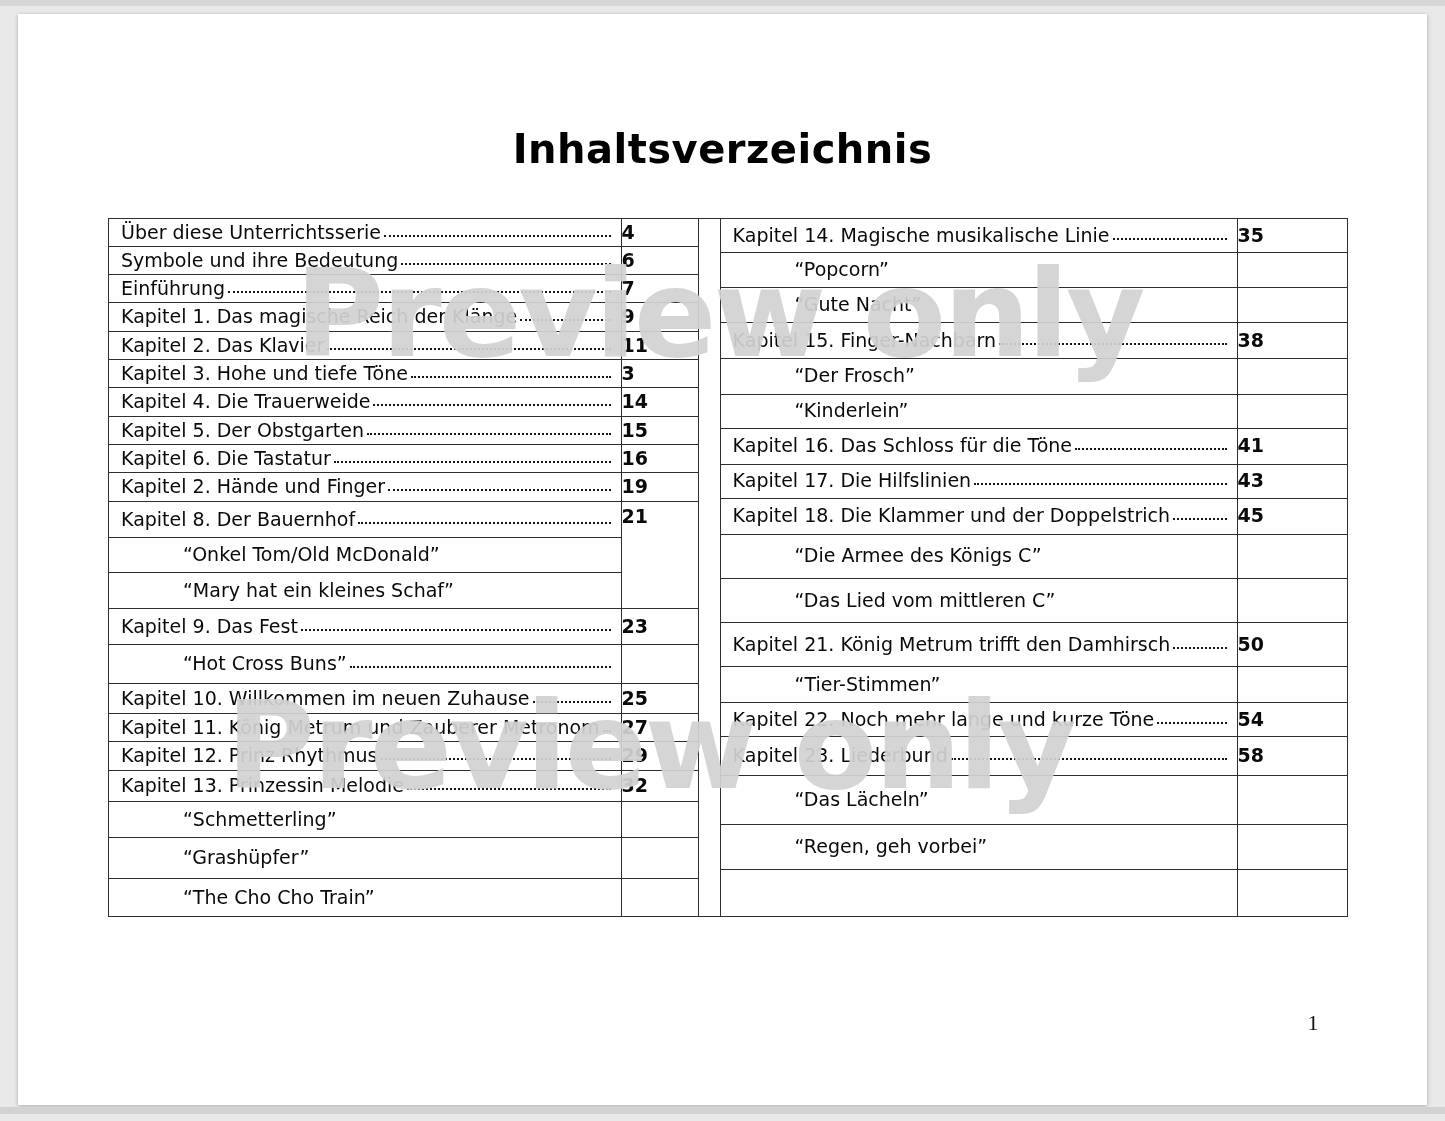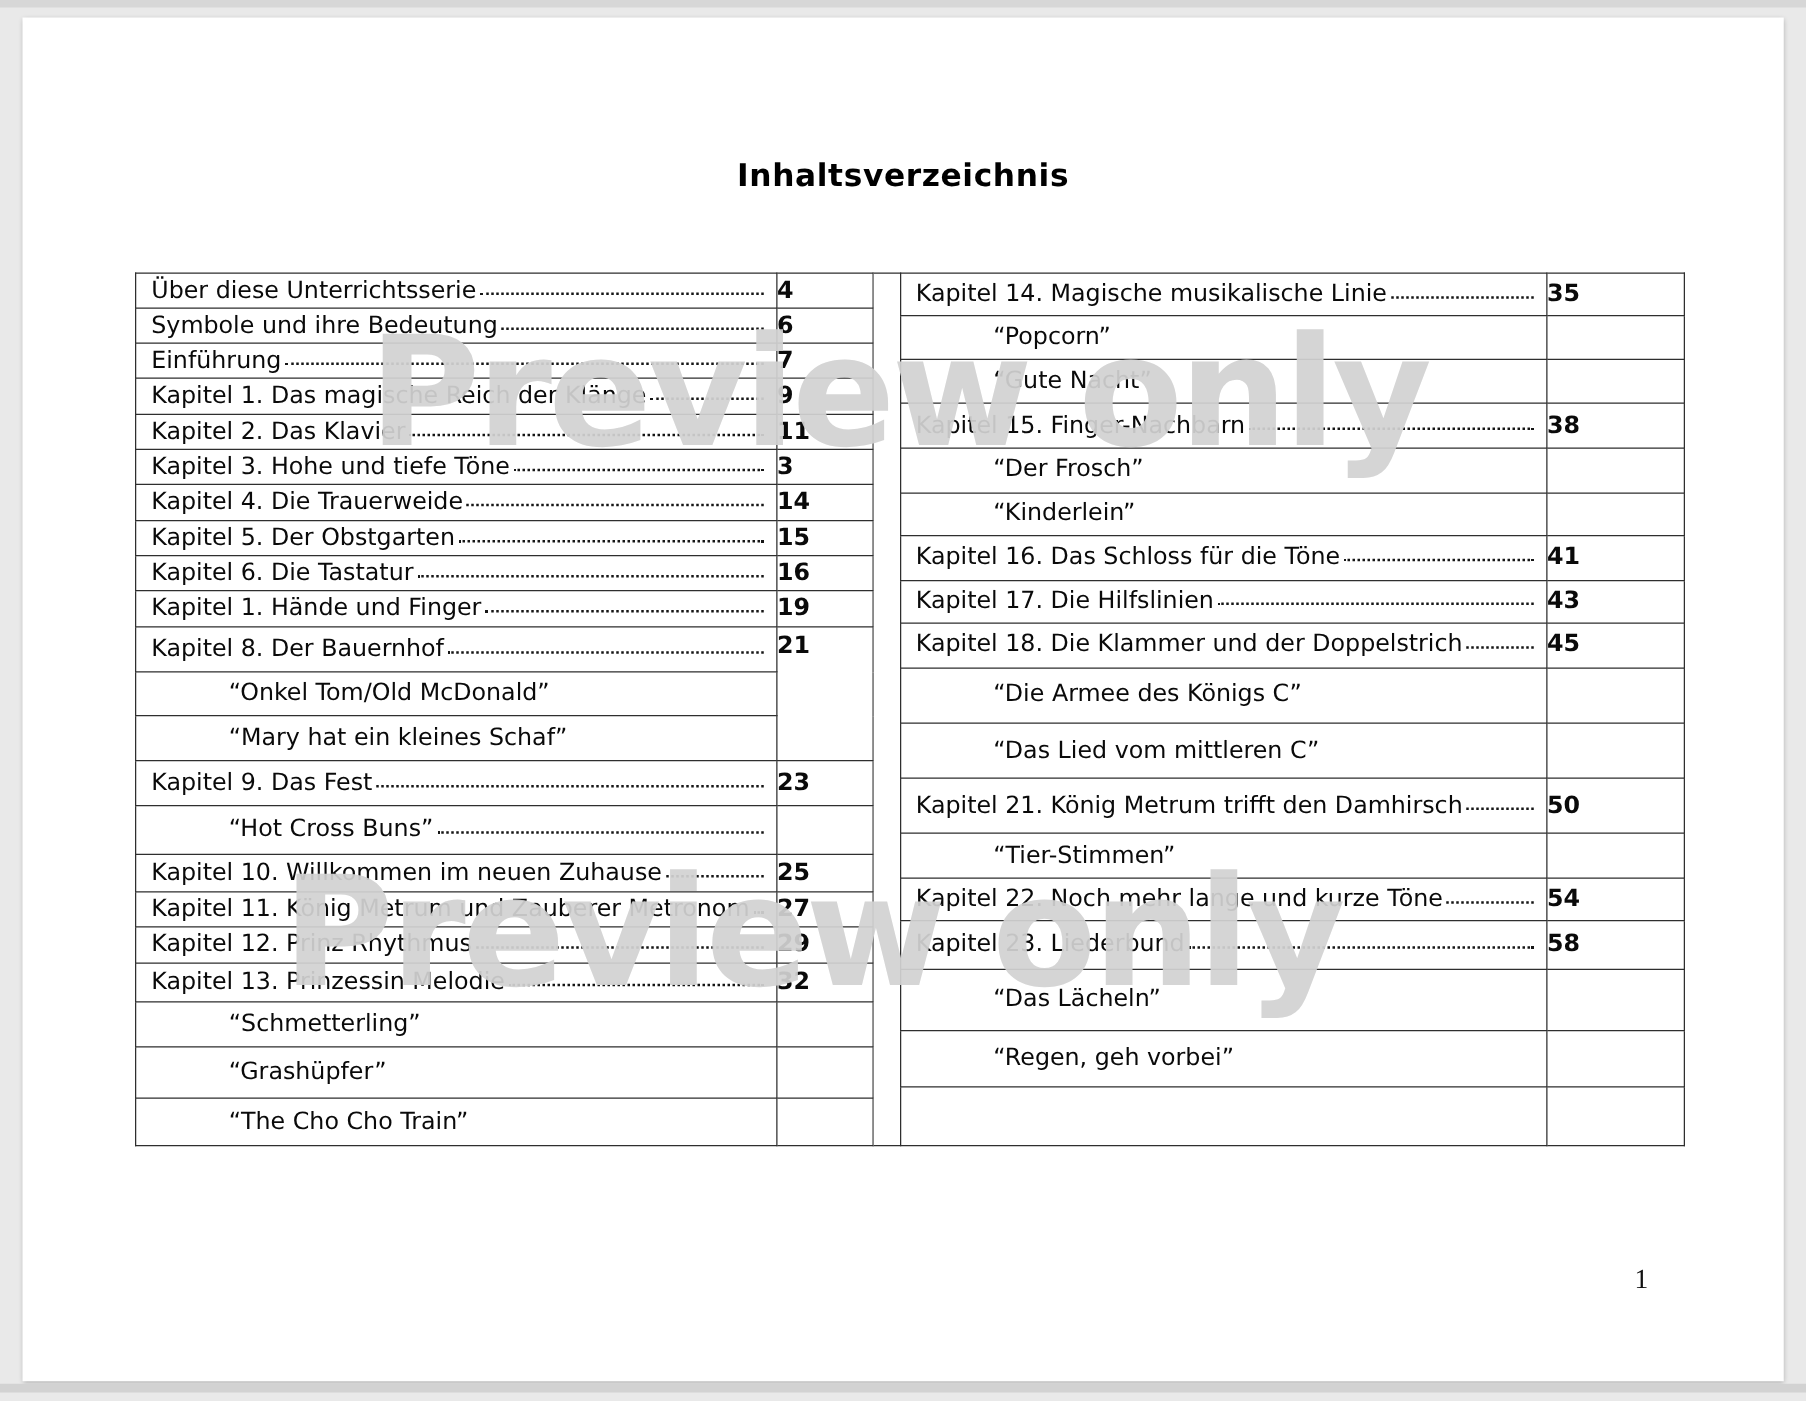--- a/index.html
+++ b/index.html
@@ -20,21 +20,21 @@
   }
   .doc-page{
     position:absolute;left:18px;top:14px;
     width:1409px;height:1091px;
     background:#ffffff;
     box-shadow:0 1px 4px rgba(0,0,0,.28);
   }
   .doc-title{
     position:absolute;left:0;top:112px;width:100%;
     text-align:center;
-    font-size:25px;font-weight:bold;color:#000;
+    font-size:40px;font-weight:bold;color:#000;
     letter-spacing:0.5px;
   }
   .toc-wrap{
     position:absolute;left:90px;top:204px;
     display:flex;align-items:stretch;
   }
   table.toc{
     border-collapse:collapse;
     table-layout:fixed;
   }
@@ -186,21 +186,21 @@
               <span class="row-inner">
                 <span class="t">Kapitel 6. Die Tastatur</span>
                 <span class="leader"></span>
               </span>
             </td>
             <td class="page-cell">16</td>
           </tr>
           <tr style="height: 29px;">
             <td class="title-cell chapter">
               <span class="row-inner">
-                <span class="t">Kapitel 1. Hände und Finger</span>
+                <span class="t">Kapitel 2. Hände und Finger</span>
                 <span class="leader"></span>
               </span>
             </td>
             <td class="page-cell">19</td>
           </tr>
           <tr style="height: 36px; padding-left: 36px;">
             <td class="title-cell chapter">
               <span class="row-inner">
                 <span class="t">Kapitel 8. Der Bauernhof</span>
                 <span class="leader"></span>

